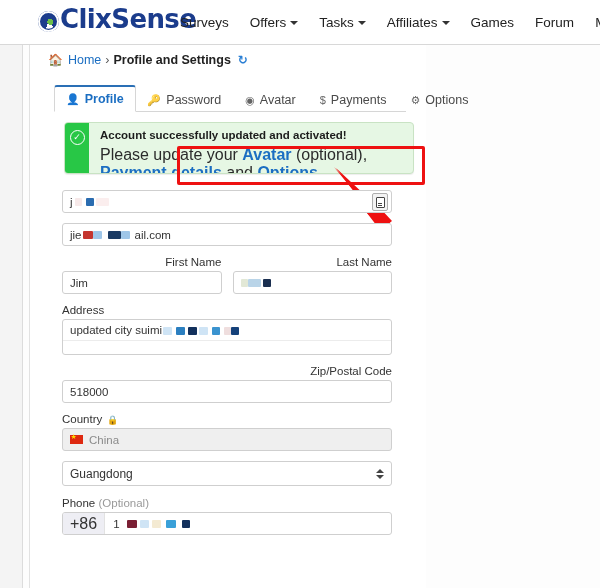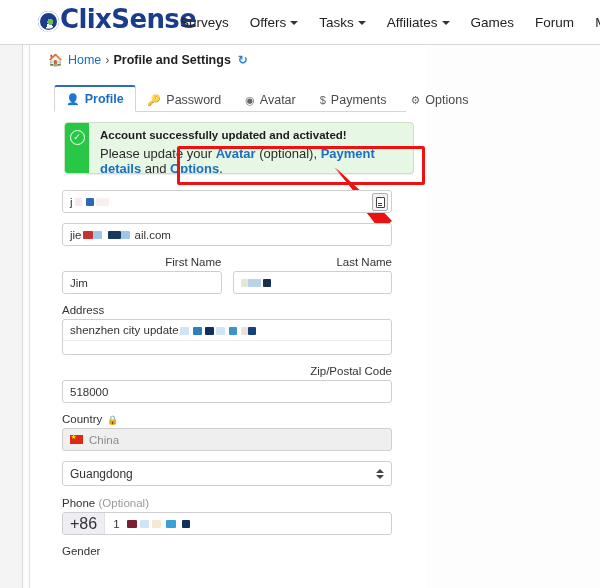--- a/index.html
+++ b/index.html
@@ -99,21 +99,21 @@
     width:24px;background:#28c746;flex:0 0 24px;
     display:flex;align-items:flex-start;justify-content:center;padding-top:7px;
   }
   .check-circle{
     width:13px;height:13px;border-radius:50%;border:1.6px solid #fff;
     display:flex;align-items:center;justify-content:center;
     color:#fff;font-size:9px;line-height:1;
   }
   .alert-body{padding:6px 10px 6px 11px;flex:1;}
   .alert-title{font-size:11.5px;font-weight:bold;color:#1c1c1c;margin-bottom:5px;}
-  .alert-text{font-size:13px;color:#2b2b2b;}
+  .alert-text{font-size:16px;color:#2b2b2b;}
   .alert-text a{color:#1b6ec2;text-decoration:none;font-weight:bold;}
 
   
   .anno-rect{
     position:absolute;left:177px;top:146px;width:242px;height:33px;
     border:3px solid #ee1111;border-radius:2px;pointer-events:none;
   }
   .anno-arrow{position:absolute;left:330px;top:166px;width:70px;height:66px;pointer-events:none;}
 
   
@@ -310,21 +310,21 @@
           <span class="rb" style="width:13px;background:#b9d4e8;"></span>
           <span class="rb" style="width:8px;background:#1a2f50;margin-left:2px;"></span>
         </div>
       </div>
     </div>
 
     <div class="fgroup">
       <label class="flabel">Address</label>
       <div class="textarea">
         <div style="display:flex;align-items:center;">
-          <span>shenzhen city update</span>
+          <span>updated city suimi</span>
           <span class="rb" style="width:9px;background:#cfe4f5;margin-left:1px;"></span>
           <span class="rb" style="width:9px;background:#2b7fc0;margin-left:4px;"></span>
           <span class="rb" style="width:9px;background:#12305c;margin-left:3px;"></span>
           <span class="rb" style="width:9px;background:#cfe4f5;margin-left:2px;"></span>
           <span class="rb" style="width:8px;background:#3a93cf;margin-left:4px;"></span>
           <span class="rb" style="width:7px;background:#efdede;margin-left:4px;"></span>
           <span class="rb" style="width:8px;background:#15417a;"></span>
         </div>
         <div class="ta-line2"></div>
       </div>
@@ -371,19 +371,15 @@
           <span>1</span>
           <span class="rb" style="width:10px;background:#7a1f33;margin-left:4px;"></span>
           <span class="rb" style="width:9px;background:#cfe4f5;"></span>
           <span class="rb" style="width:9px;background:#f4ead2;"></span>
           <span class="rb" style="width:10px;background:#3aa0d8;margin-left:2px;"></span>
           <span class="rb" style="width:8px;background:#12305c;margin-left:3px;"></span>
         </span>
       </div>
     </div>
 
-    <div class="fgroup">
-      <label class="flabel">Gender</label>
-
-    </div>
 
   </div>
 </div>
 
 </body></html>

